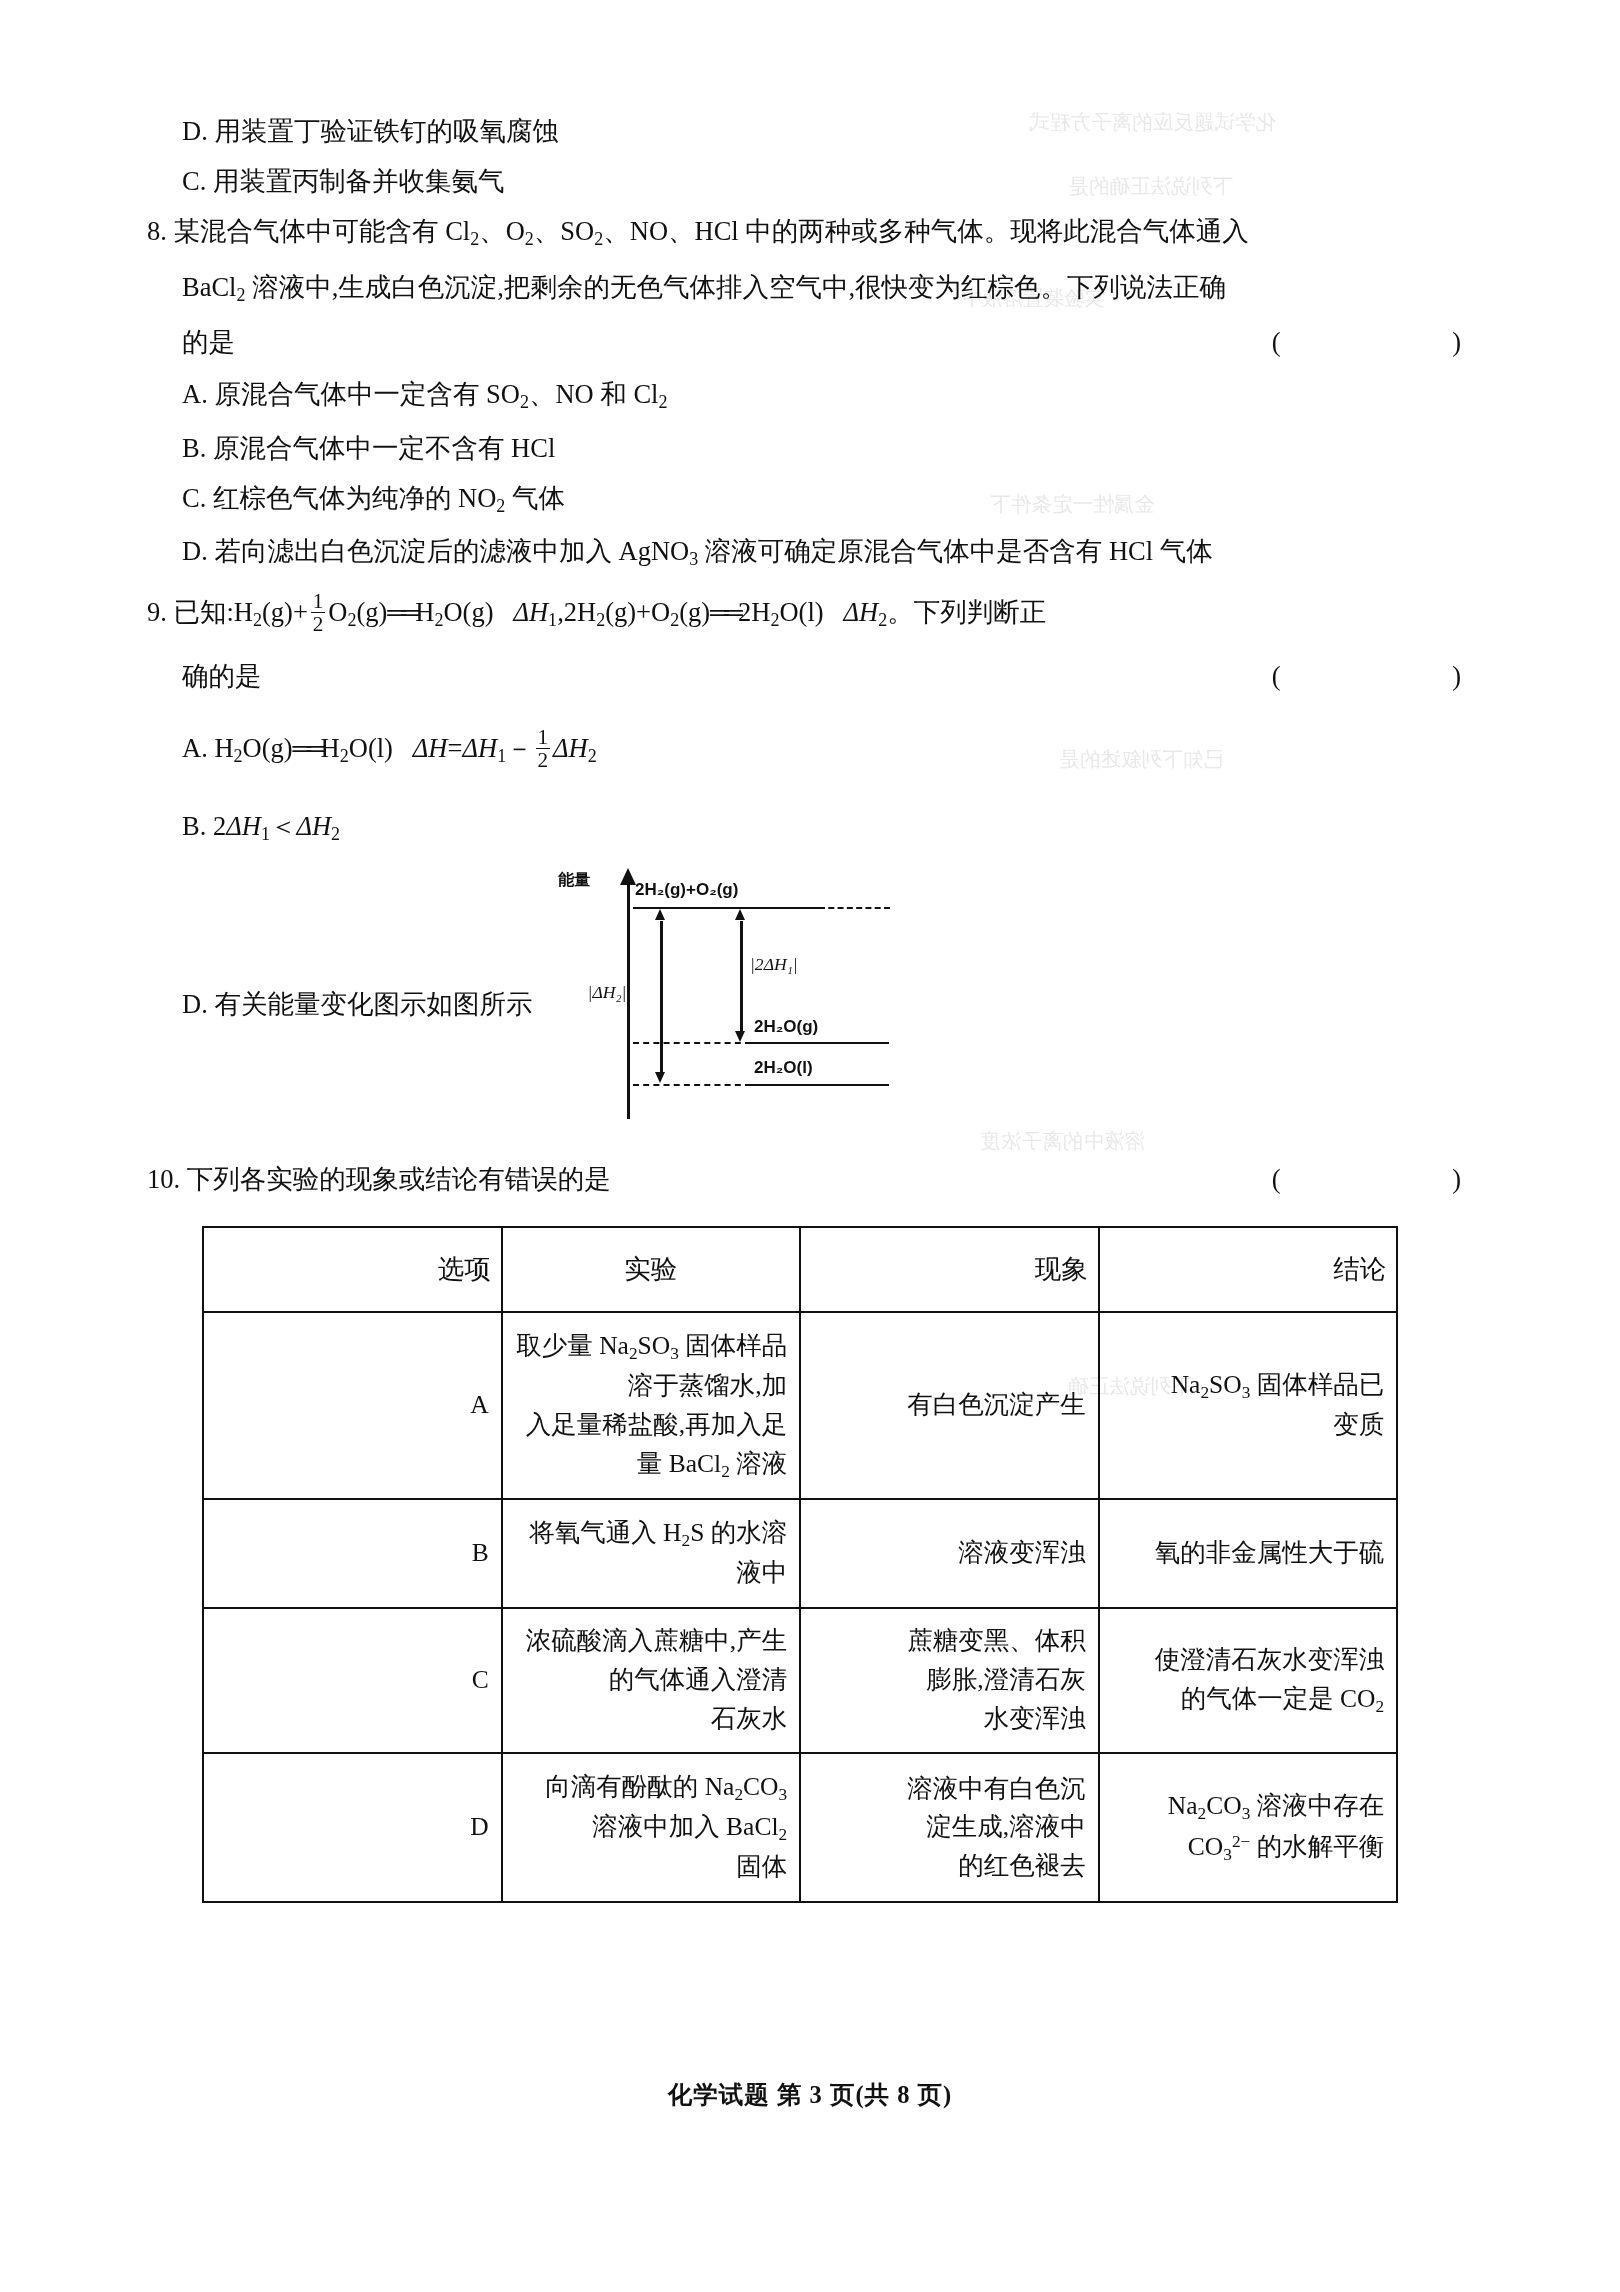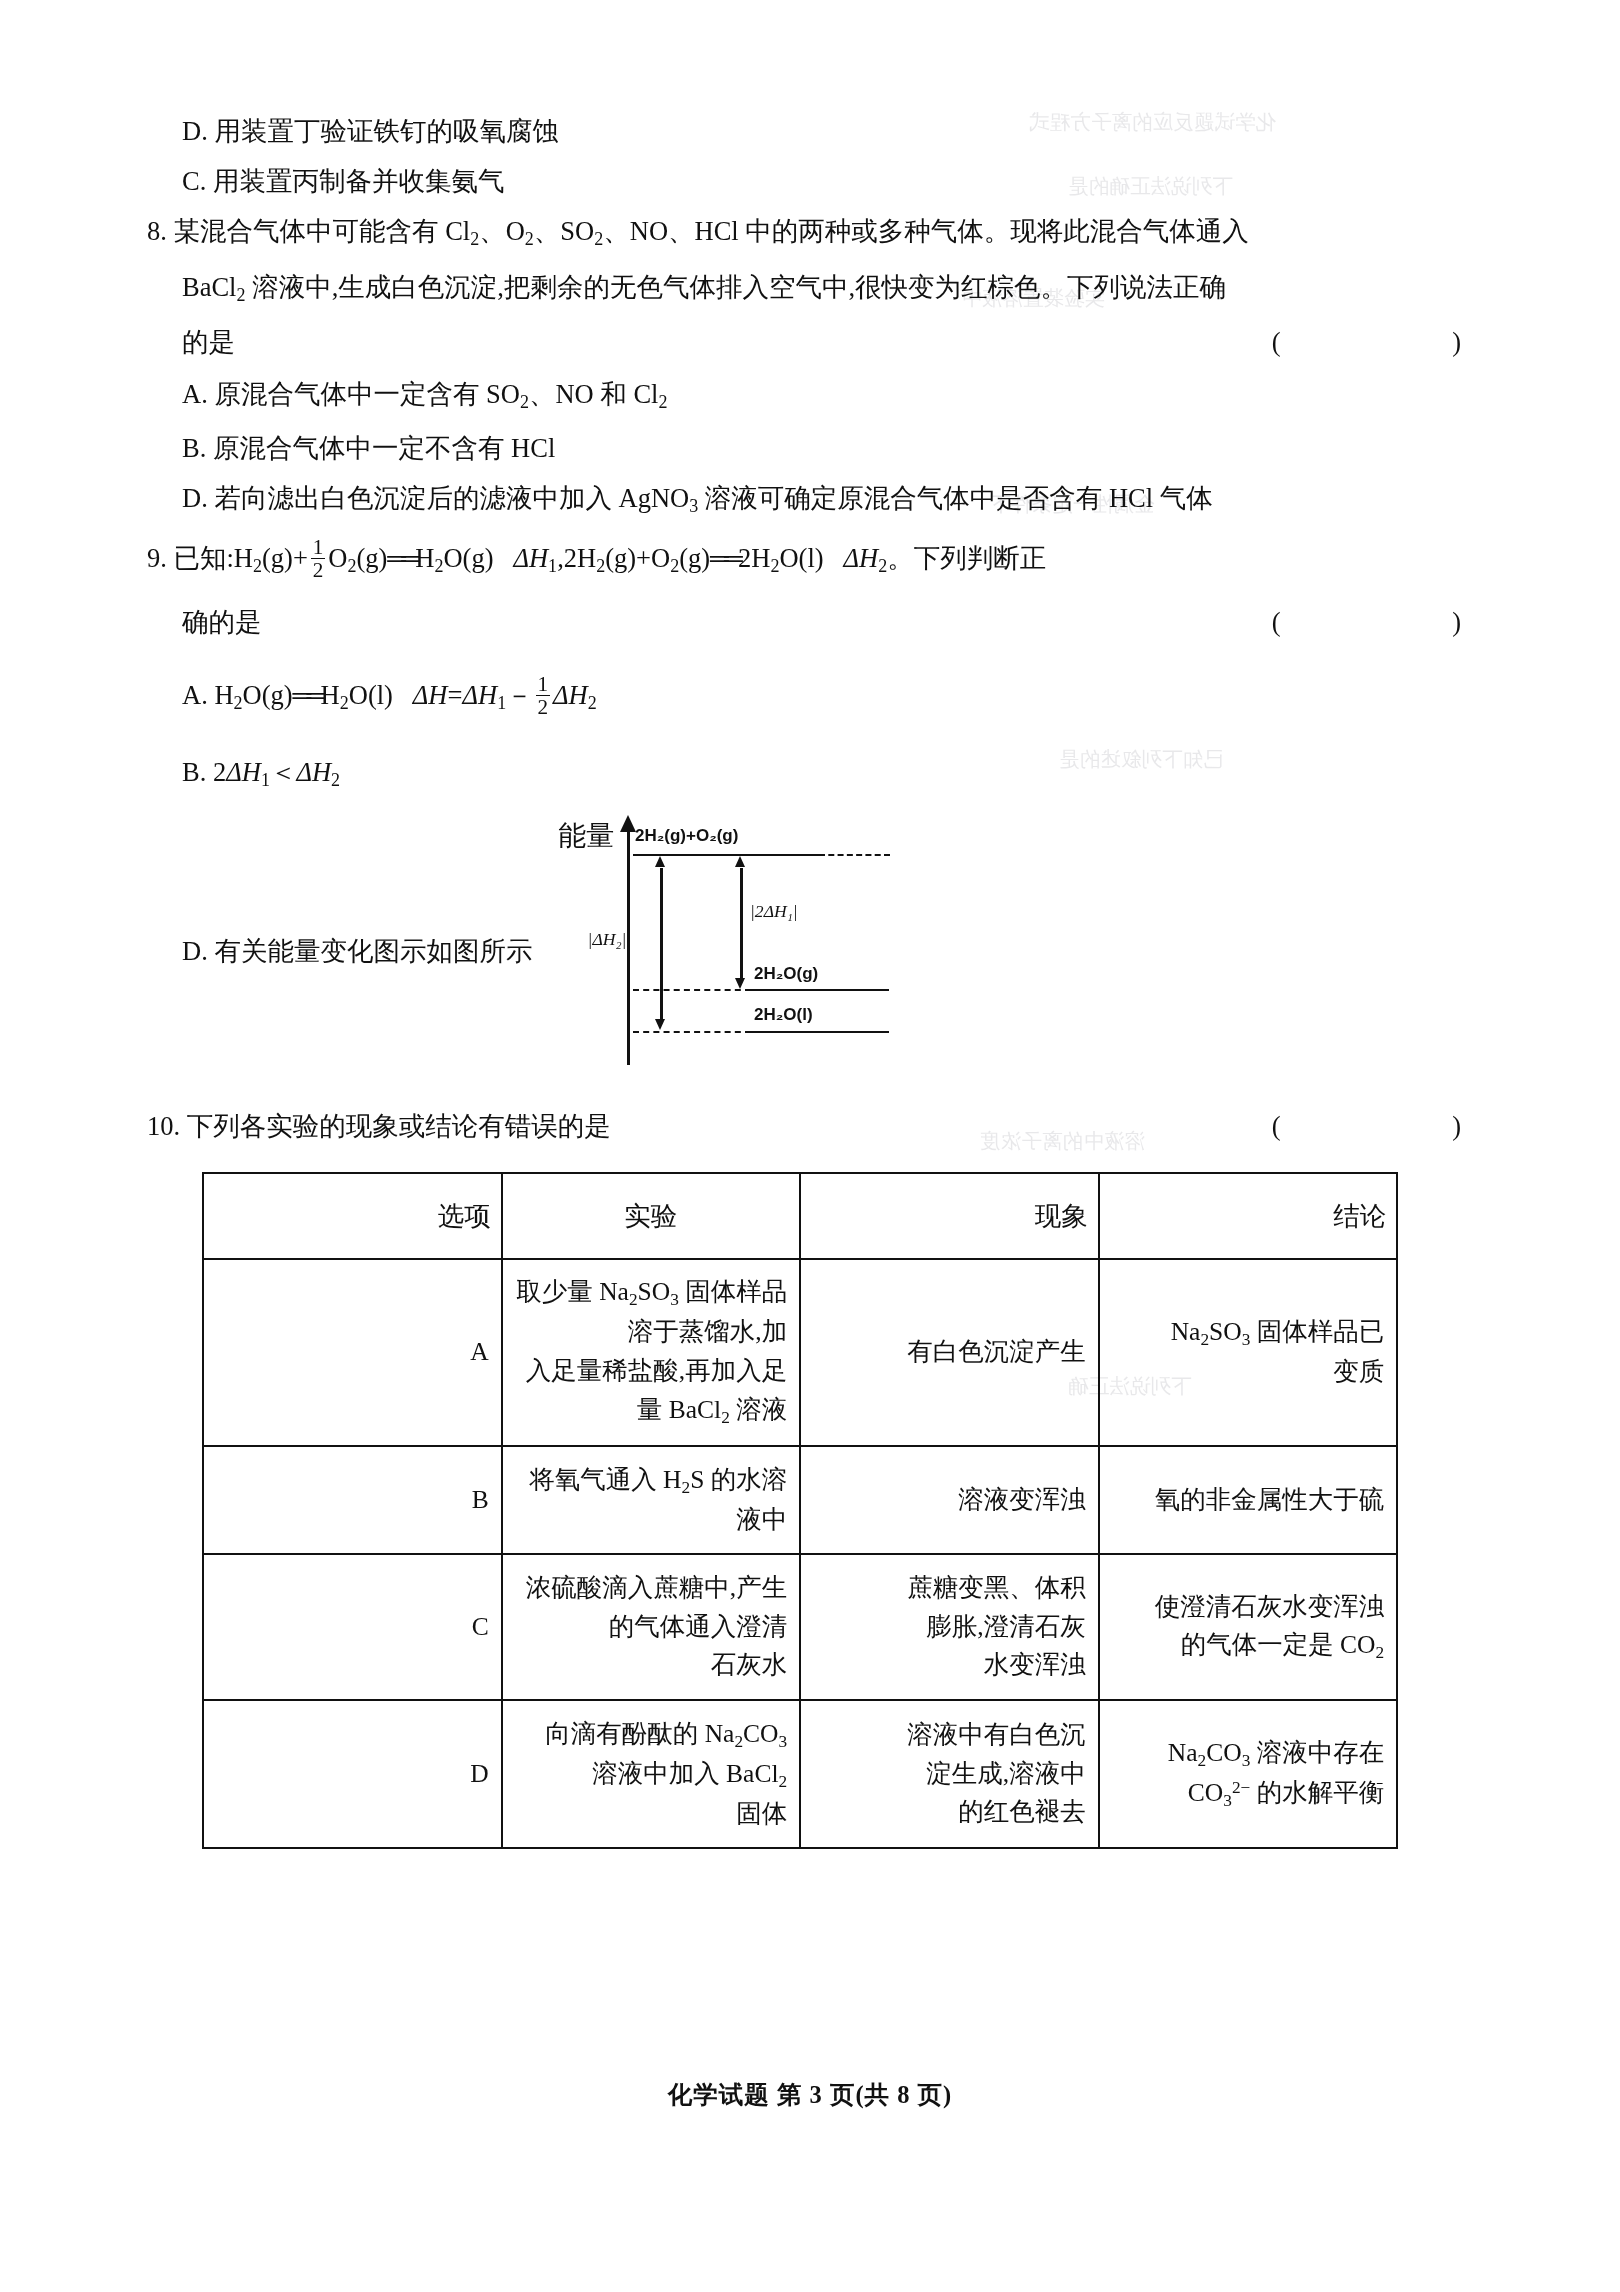--- a/index.html
+++ b/index.html
@@ -94,23 +94,23 @@
     top: 2px;
     width: 0; height: 0;
     border-left: 8.8px solid transparent;
     border-right: 8.8px solid transparent;
     border-bottom: 17.6px solid #111;
   }
   .axis-label {
     position: absolute;
     left: -9.8px;
     top: 3.9px;
-    font-size: 28px;
+    font-size: 16px;
     font-family: "Liberation Sans", sans-serif;
-    font-weight: normal;
+    font-weight: bold;
   }
   .lvl {
     position: absolute;
     height: 0;
     border-top: 2.9px solid #111;
   }
   .lvl.dashed { border-top: 2.9px dashed #111; }
   .lvl-text {
     position: absolute;
     font-size: 17px;
@@ -212,20 +212,24 @@
 
       <div class="opt">
         <span>A.</span>
         <span>原混合气体中一定含有 SO<sub>2</sub>、NO 和 Cl<sub>2</sub></span>
       </div>
       <div class="opt">
         <span>B.</span>
         <span>原混合气体中一定不含有 HCl</span>
       </div>
       <div class="opt">
+        <span>C.</span>
+        <span>红棕色气体为纯净的 NO<sub>2</sub> 气体</span>
+      </div>
+      <div class="opt">
         <span>D.</span>
         <span>若向滤出白色沉淀后的滤液中加入 AgNO<sub>3</sub> 溶液可确定原混合气体中是否含有 HCl 气体</span>
       </div>
     </div>
 
     <div style="margin-top:14px;">
       <div class="stem-line">
         <span>9.</span>
         <span>已知:H<sub>2</sub>(g)+<span class="frac"><span class="num">1</span><span class="den">2</span></span>O<sub>2</sub>(g)<span class="eqbar">══</span>H<sub>2</sub>O(g)
         &nbsp;&nbsp;<span class="ital">ΔH</span><sub>1</sub>,2H<sub>2</sub>(g)+O<sub>2</sub>(g)<span class="eqbar">══</span>2H<sub>2</sub>O(l)

